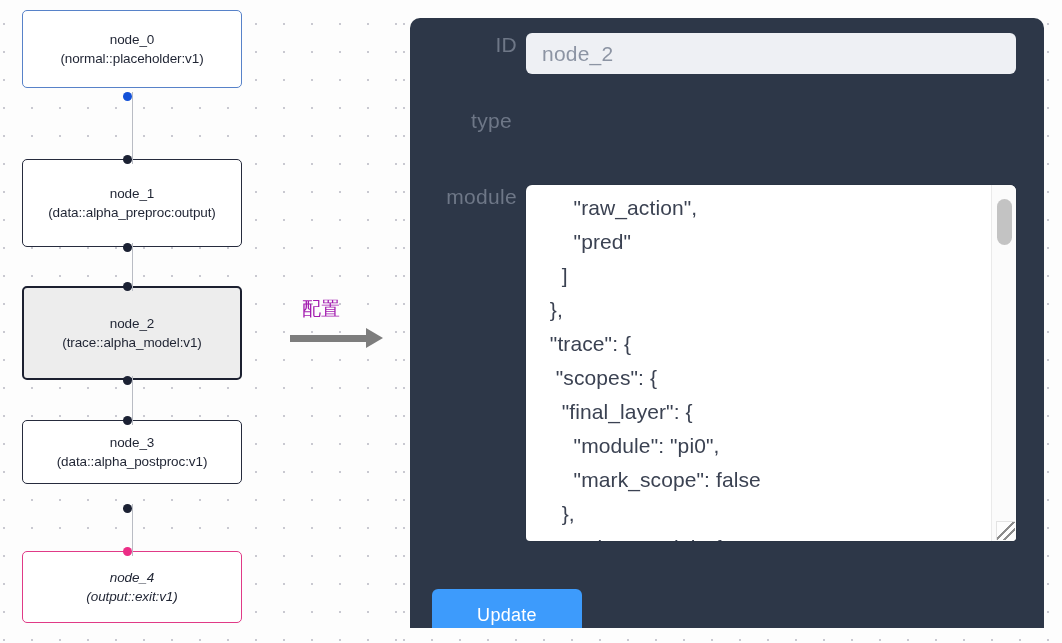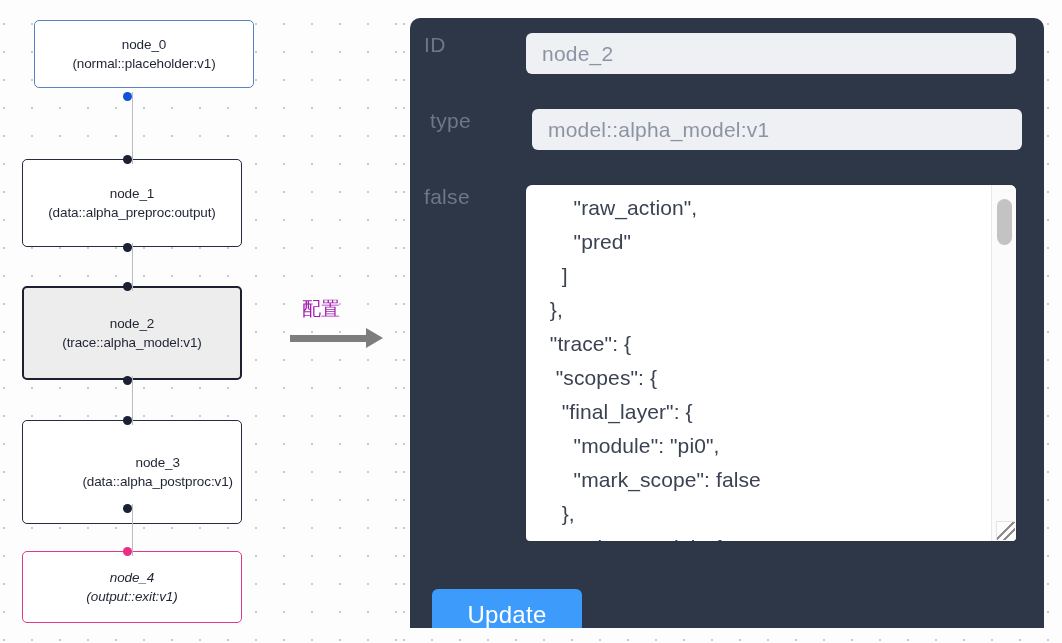--- a/index.html
+++ b/index.html
@@ -125,45 +125,46 @@
     box-sizing: border-box;
     overflow: hidden;
   }
   .field-row {
     position: absolute;
     display: flex;
     align-items: flex-start;
   }
   .field-label {
     width: 102px;
+    text-align: right;
     color: #6e7787;
     font-size: 21px;
     line-height: 24px;
-    padding-right: 18px;
+    padding-right: 9px;
     box-sizing: border-box;
     letter-spacing: 0.3px;
   }
   .text-input {
     background: #eef0f4;
     border: none;
     border-radius: 6px;
     color: #8c94a3;
     font-size: 21px;
     font-family: "Liberation Sans", sans-serif;
     padding: 8px 16px;
     box-sizing: border-box;
     width: 490px;
     height: 41px;
     line-height: 25px;
     letter-spacing: 0.2px;
     outline: none;
   }
 
   #row-id   { left: 14px; top: 15px; }
-  #row-type { left: 20px; top: 91px; }
+  #row-type { left: 9px; top: 91px; }
   #row-config { left: 14px; top: 167px; }
 
   .textarea-wrap {
     position: relative;
     width: 490px;
     height: 356px;
     background: #ffffff;
     border-radius: 6px 6px 4px 4px;
     overflow: hidden;
     box-shadow: 0 0 0 1px rgba(0,0,0,0.05);
@@ -212,58 +213,58 @@
   #update-button {
     position: absolute;
     left: 22px;
     top: 571px;
     width: 150px;
     height: 52px;
     background: #3d9bfc;
     border: none;
     border-radius: 6px;
     color: #ffffff;
-    font-size: 24px;
+    font-size: 18px;
     font-family: "Liberation Sans", sans-serif;
     letter-spacing: 0.3px;
     text-align: center;
     line-height: 40px;
     cursor: pointer;
     padding: 0;
   }
 </style>
 </head>
 <body>
 
 <div id="canvas">
 
   <div class="edge" style="top:92px;height:72px;"></div>
   <div class="edge" style="top:243px;height:48px;"></div>
   <div class="edge" style="top:376px;height:49px;"></div>
   <div class="edge" style="top:504px;height:52px;"></div>
 
-  <div class="node input-node" style="top:20px;height:68px;margin-left:12px;">
+  <div class="node input-node" style="top:10px;height:78px;">
     <span class="nlabel"><span>node_0</span><br><span>(normal::placeholder:v1)</span></span>
   </div>
   <div class="handle blue" style="top:91.5px;"></div>
 
   <div class="handle" style="top:154.5px;"></div>
   <div class="node" style="top:159px;height:88px;text-align:center;">
     <span class="nlabel"><span>node_1</span><br><span>(data::alpha_preproc:output)</span></span>
   </div>
   <div class="handle" style="top:242.5px;"></div>
 
   <div class="handle" style="top:281.5px;"></div>
   <div class="node selected" style="top:286px;height:94px;">
     <span class="nlabel"><span>node_2</span><br><span>(trace::alpha_model:v1)</span></span>
   </div>
   <div class="handle" style="top:375.5px;"></div>
 
   <div class="handle" style="top:415.5px;"></div>
-  <div class="node" style="top:420px;height:104px;justify-content:flex-end;">
+  <div class="node" style="top:420px;height:64px;">
     <span class="nlabel"><span>node_3</span><br><span>(data::alpha_postproc:v1)</span></span>
   </div>
   <div class="handle" style="top:503.5px;"></div>
 
   <div class="node output-node" style="top:551px;height:72px;font-style:italic;">
     <span class="nlabel"><span>node_4</span><br><span>(output::exit:v1)</span></span>
   </div>
   <div class="handle pink" style="top:546.5px;"></div>
 
 </div>
@@ -278,25 +279,24 @@
 
 <div id="panel">
 
   <div class="field-row" id="row-id">
     <div class="field-label">ID</div>
     <input class="text-input" type="text" value="node_2" style="">
   </div>
 
   <div class="field-row" id="row-type">
     <div class="field-label">type</div>
-    <input class="text-input" type="text" value="model::alpha_model:v1" style="">
   </div>
 
   <div class="field-row" id="row-config">
-    <div class="field-label">false</div>
+    <div class="field-label">module</div>
     <div class="textarea-wrap">
       <div class="textarea-content">      "raw_action",
       "pred"
     ]
   },
   "trace": {
    "scopes": {
     "final_layer": {
       "module": "pi0",
       "mark_scope": false

